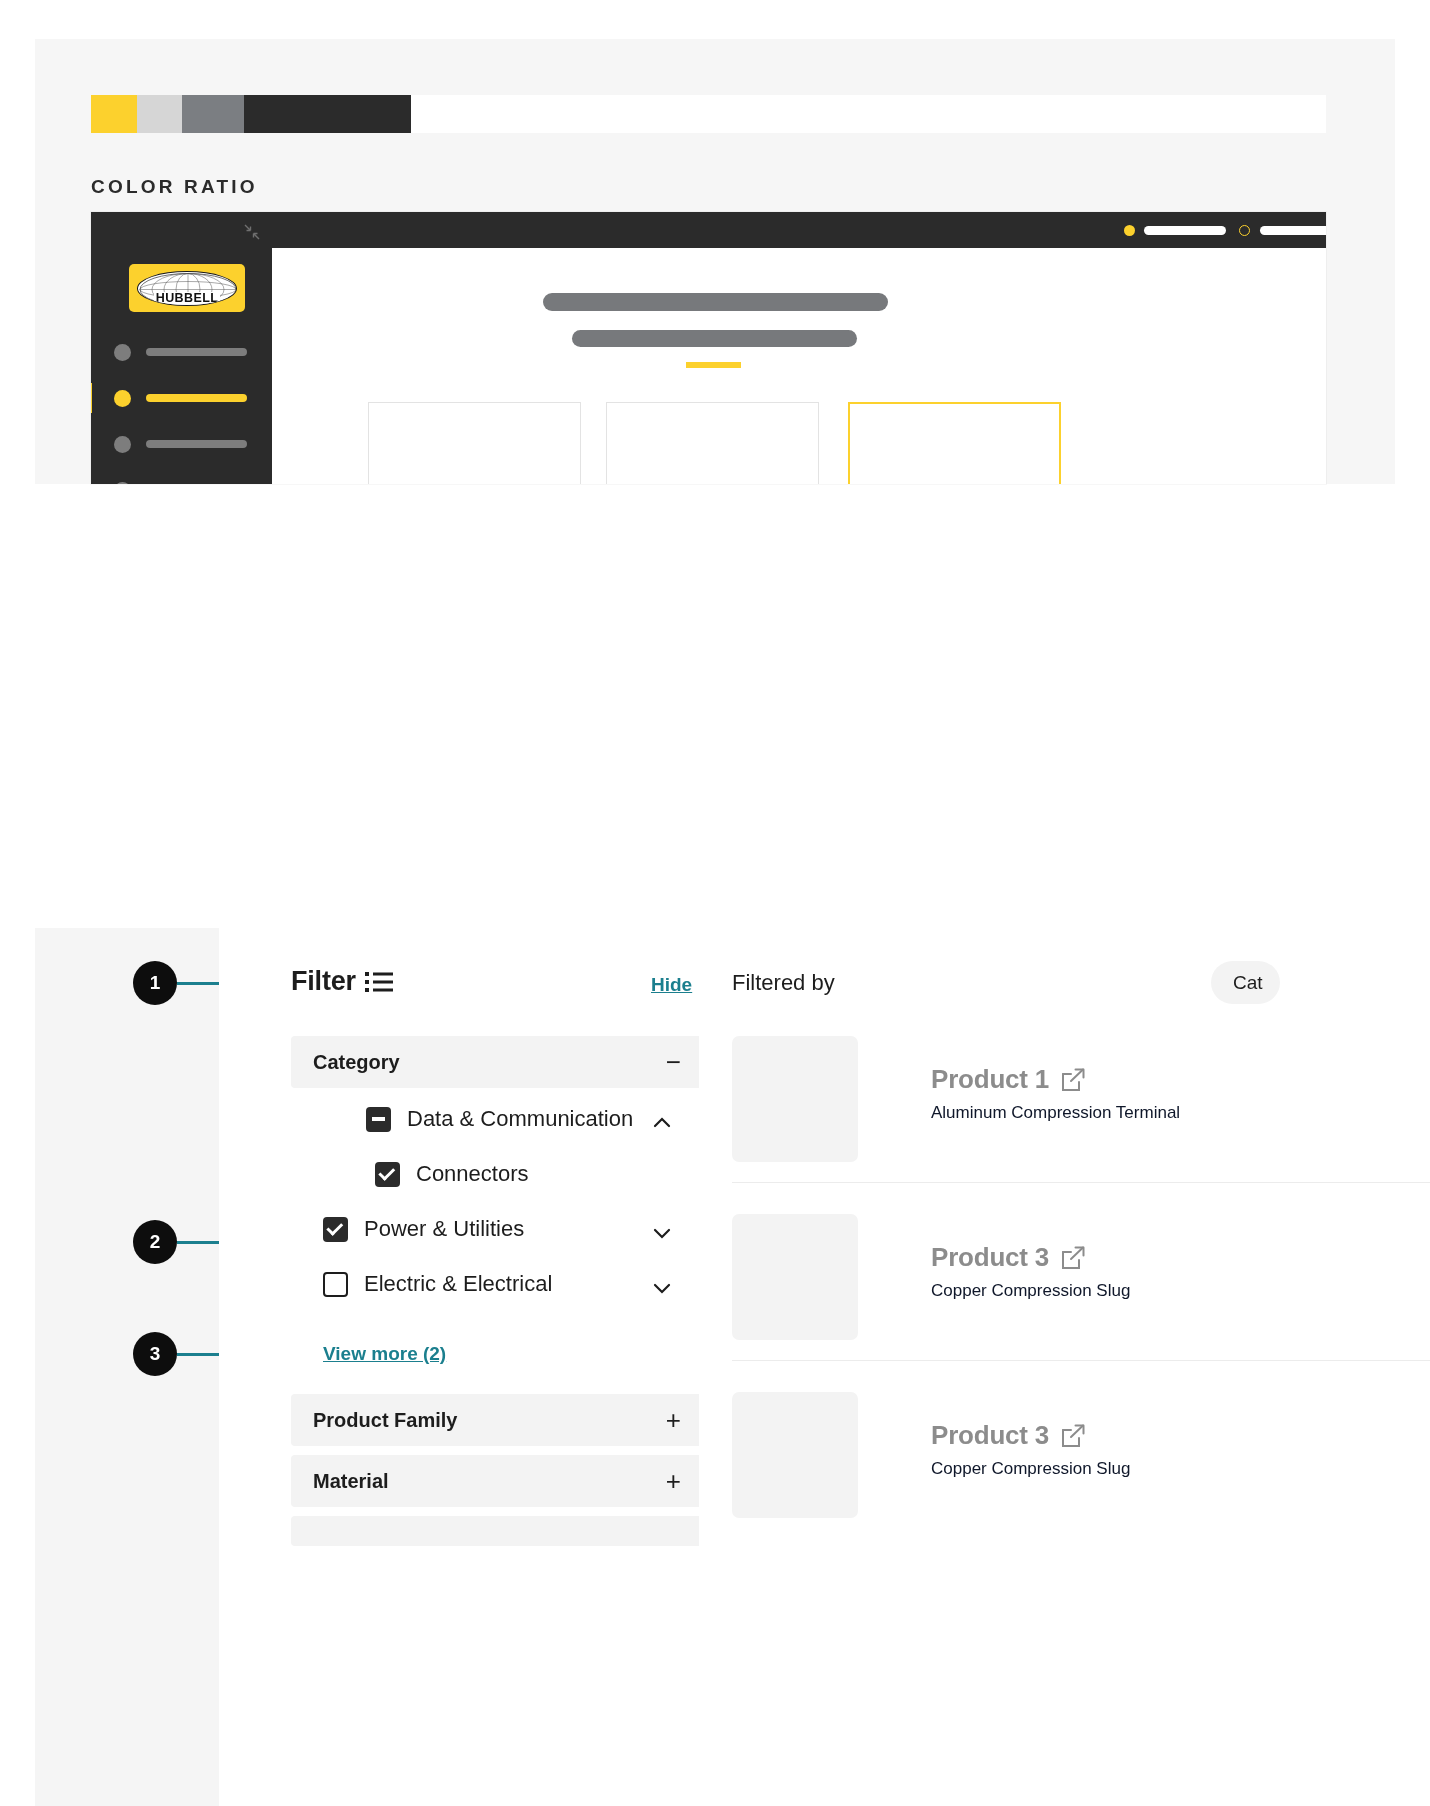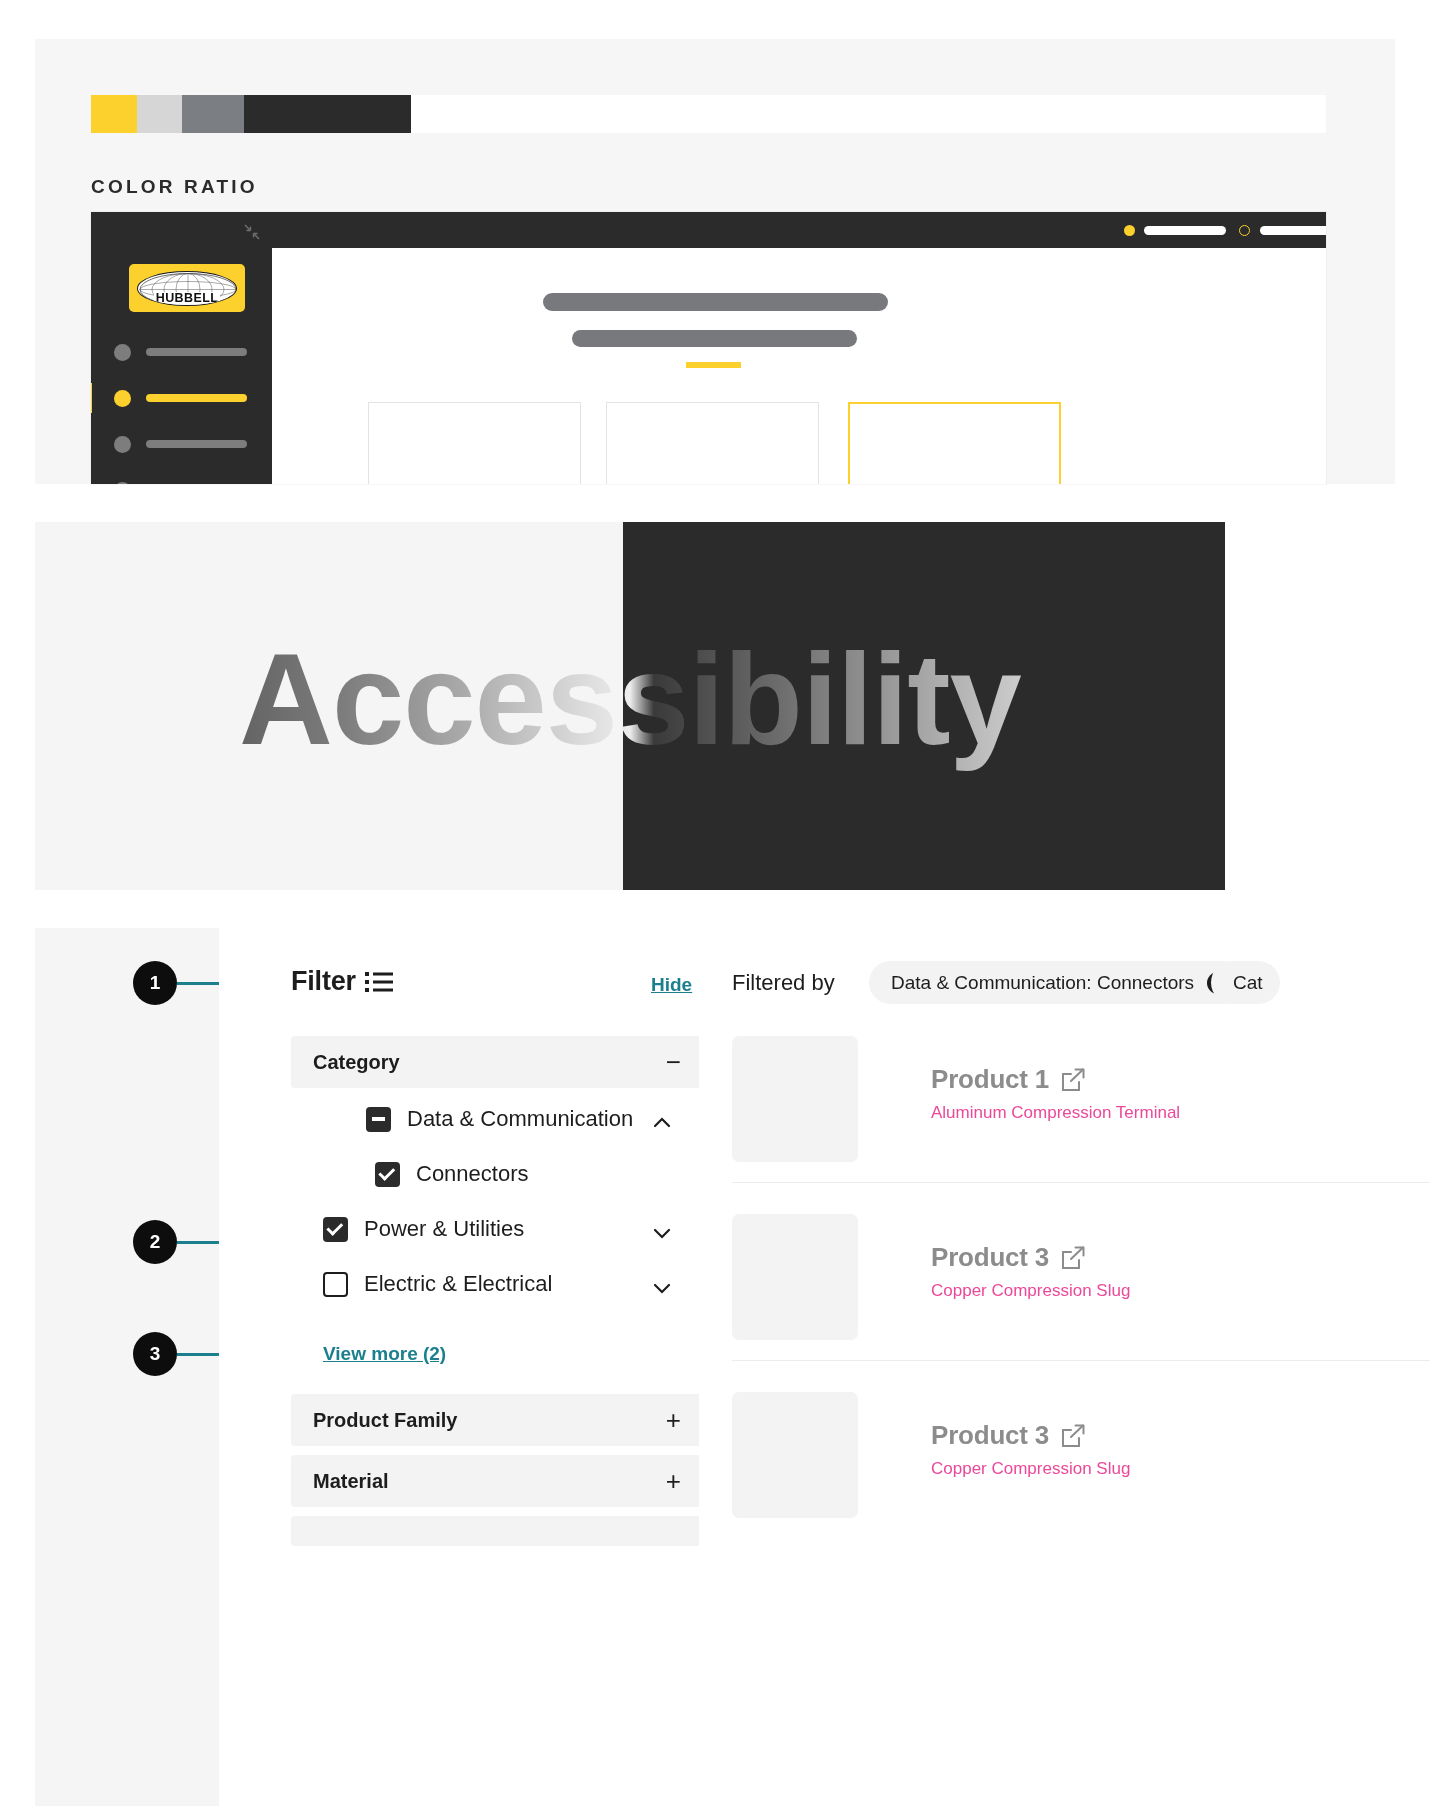--- a/index.html
+++ b/index.html
@@ -247,21 +247,21 @@
   .prod-row { position:absolute; left: 33px; width: 766px; }
   .prod-thumb {
     position:absolute; left:0; top:0; width: 126px; height: 126px;
     background:#f3f3f3; border-radius:7px;
   }
   .prod-info { position:absolute; left: 199px; top: 28px; }
   .prod-name {
     font-size:26px; font-weight:700; color:#8c8c8c;
     display:flex; align-items:center; gap:11px; letter-spacing:-0.2px;
   }
-  .prod-desc { font-size:17px; color:#ec4899; margin-top:8px; }
+  .prod-desc { font-size:17px; color:#0f172a; margin-top:8px; }
   .prod-sep {
     position:absolute; left: 33px; width: 766px; height:1px; background:#ececec;
   }
 </style>
 </head>
 <body>
 
 <div class="page">
 
   <div class="sec-top">
@@ -328,25 +328,20 @@
 
       <div class="mock-title-1"></div>
       <div class="mock-title-2"></div>
       <div class="mock-underline"></div>
       <div class="mock-card c1"></div>
       <div class="mock-card c2"></div>
       <div class="mock-card c3"></div>
     </div>
   </div>
 
-  <div class="sec-access">
-    <div class="access-left"></div>
-    <div class="access-right"></div>
-    <div class="access-word">Accessibility</div>
-  </div>
 
   <div class="sec-filter">
 
     <div class="num-col"></div>
 
     <div class="callout">
       <div class="badge" style="left:98px; top:33px;">1</div>
       <div class="leader" style="left:142px; top:53.5px; width:128px;"></div>
       <div class="leader-dot" style="left:262px; top:49px;"></div>
     </div>
@@ -434,28 +429,20 @@
         <span class="acc-sign">+</span>
       </div>
 
       <div class="acc-head" style="top:588px; height:30px;"></div>
     </div>
 
     <div class="results-panel">
 
       <div class="filtered-by">Filtered by</div>
 
-      <div class="chip" style="left:170px;">
-        <span class="chip-text">Data &amp; Communication: Connectors</span>
-        <span class="chip-x">
-          <svg width="14" height="14" viewBox="0 0 14 14">
-            <path d="M4 4 L10 10 M10 4 L4 10" stroke="#fff" stroke-width="2" stroke-linecap="round"></path>
-          </svg>
-        </span>
-      </div>
 
       <div class="chip" style="left:512px;">
         <span class="chip-text">Cat</span>
       </div>
 
       <div class="prod-row" style="top:108px; height:126px;">
         <div class="prod-thumb"></div>
         <div class="prod-info">
           <div class="prod-name">
             <span>Product 1</span>

